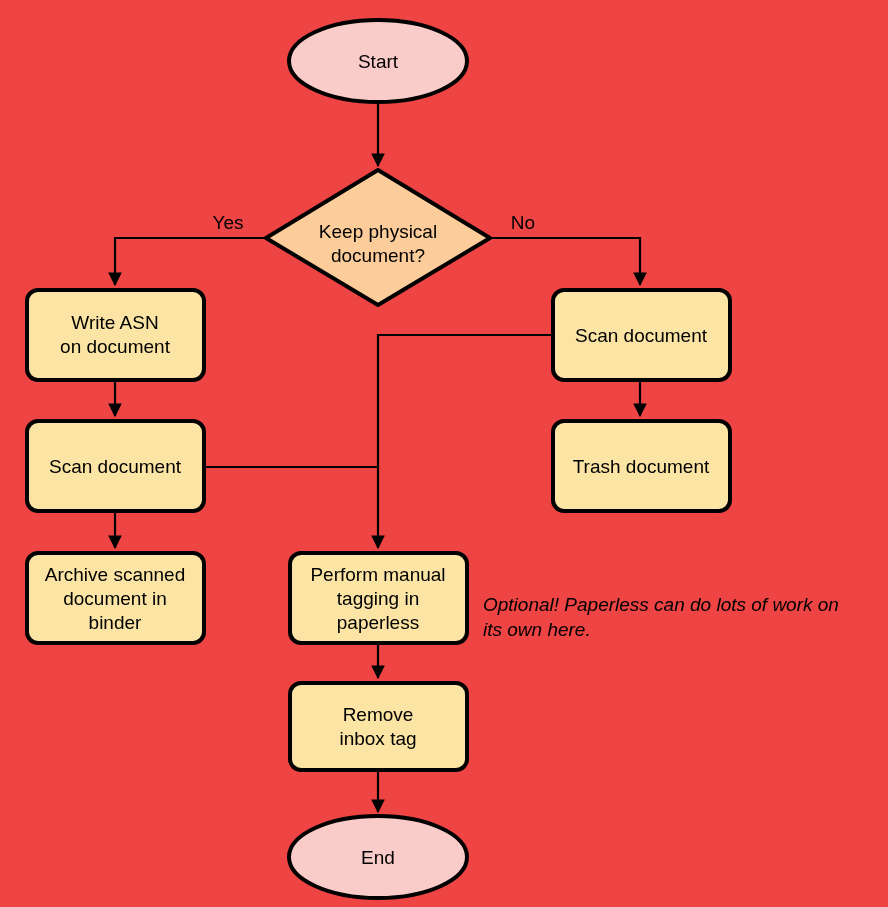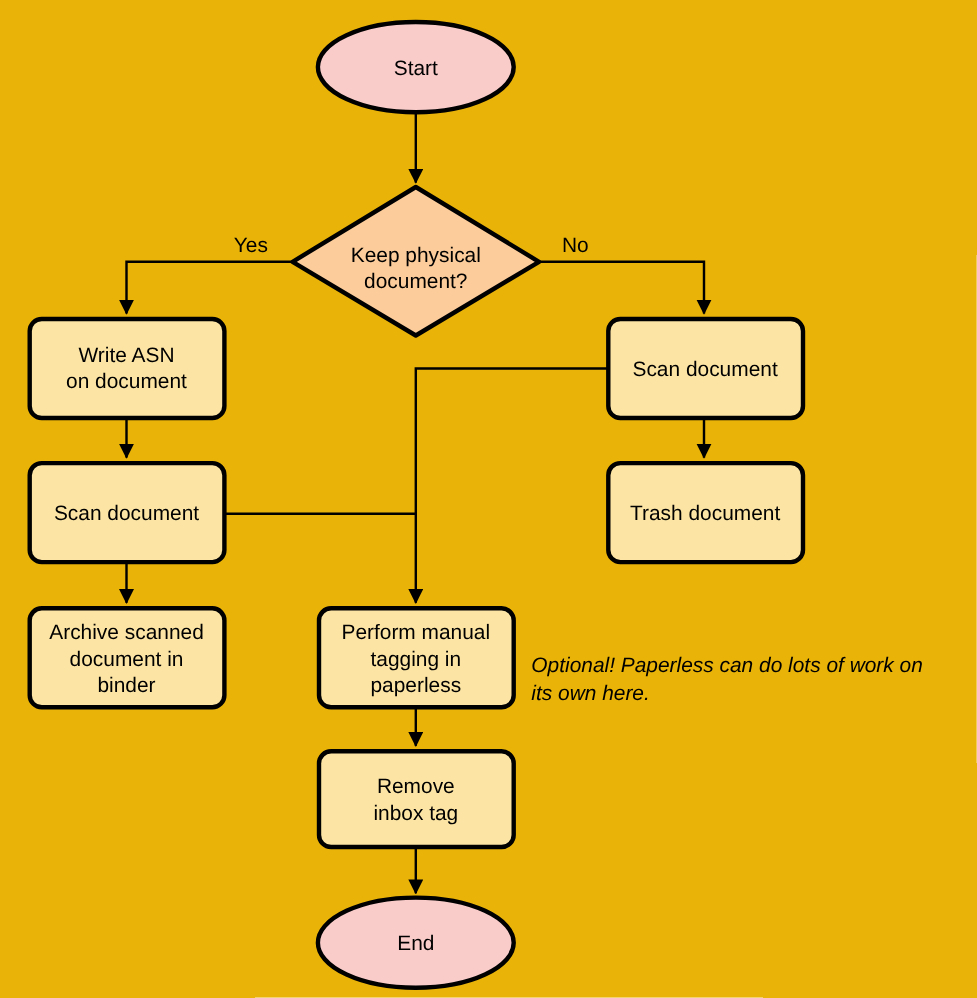--- a/index.html
+++ b/index.html
@@ -8,21 +8,21 @@
     padding: 0;
     background: #ffffff;
   }
   body {
     font-family: "Liberation Sans", sans-serif;
   }
   #flowchart-root {
     position: relative;
     width: 888px;
     height: 907px;
-    background: #eab308;
+    background: #ef4444;
     overflow: hidden;
   }
   #flow-svg {
     position: absolute;
     left: 0;
     top: 0;
     width: 888px;
     height: 907px;
     display: block;
   }

